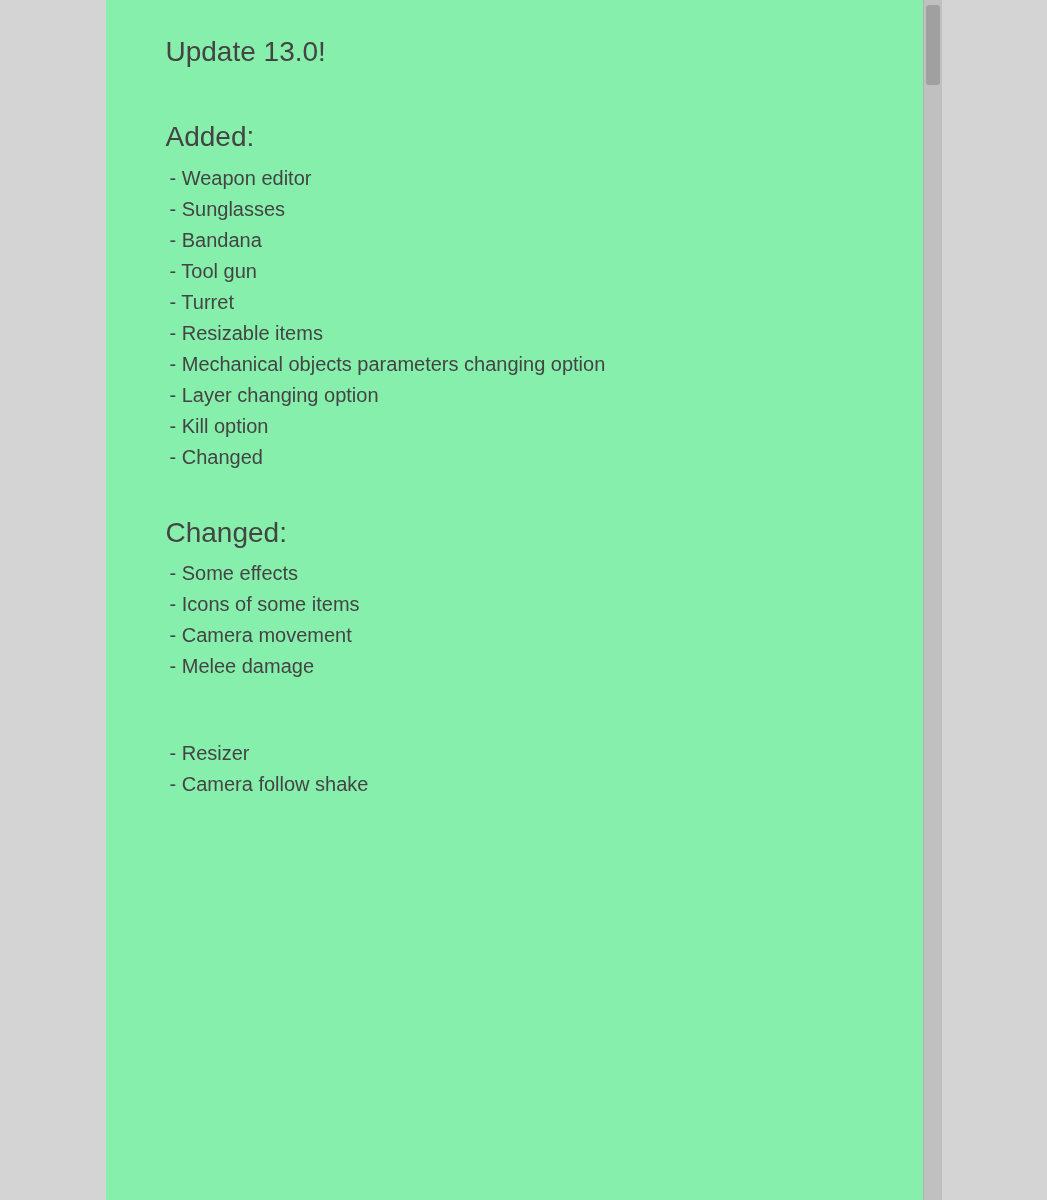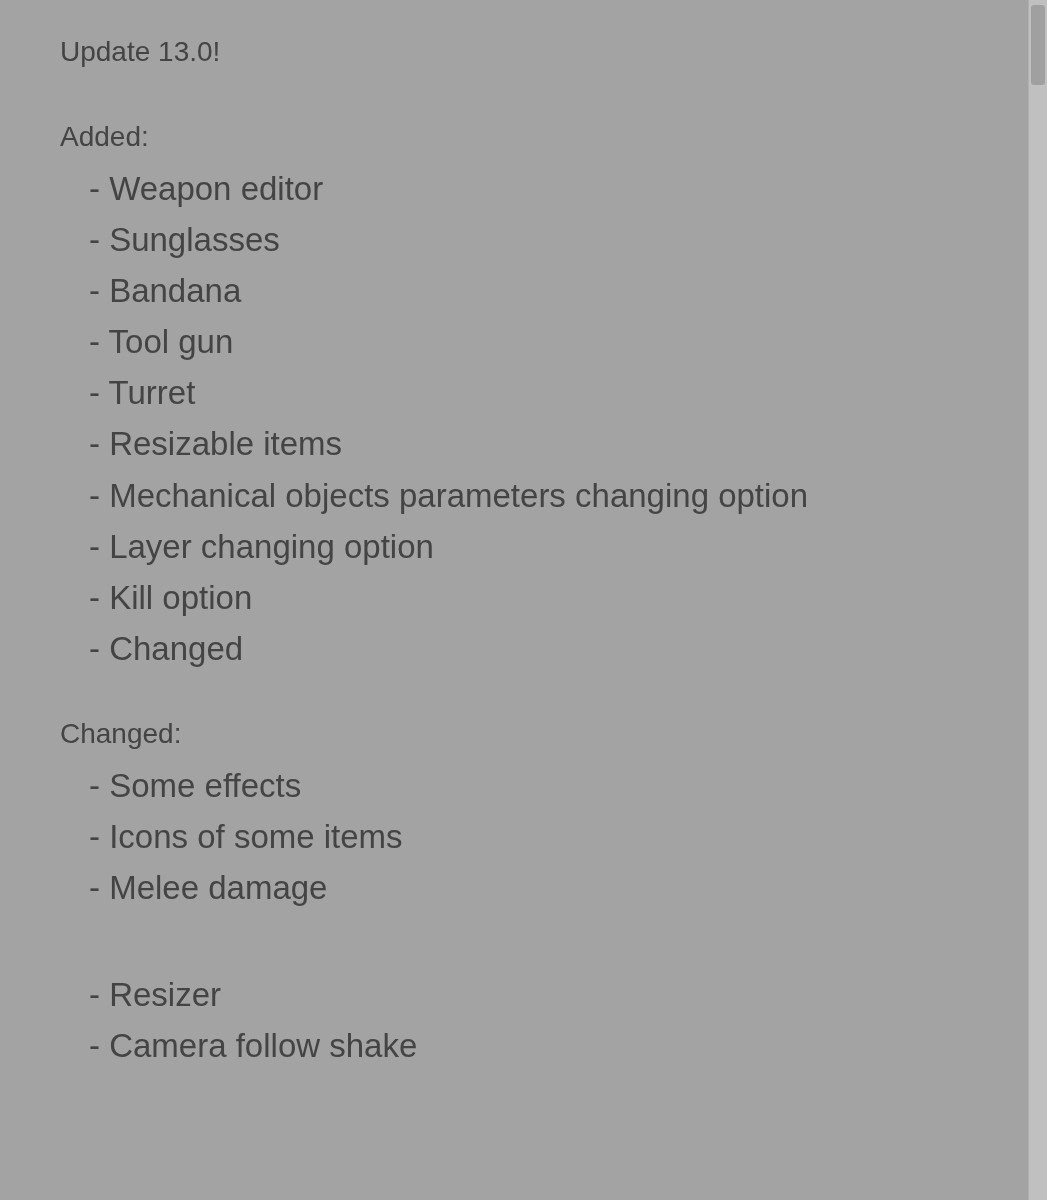--- a/index.html
+++ b/index.html
@@ -11,23 +11,23 @@
     body {
       width: 1047px;
       min-height: 1200px;
       background-color: #d4d4d4;
       font-family: 'Arial', sans-serif;
       display: flex;
       justify-content: center;
     }
 
     .page-container {
-      width: 1047px;
+      width: 836px;
       min-height: 1200px;
-      background-color: #a3a3a3;
+      background-color: #86efac;
       padding: 30px 60px 40px 60px;
       position: relative;
     }
 
     
     .page-container::after {
       content: '';
       position: absolute;
       right: 0;
       top: 0;
@@ -61,24 +61,23 @@
       font-weight: normal;
       margin-top: 10px;
       margin-bottom: 4px;
     }
 
     .section-title:first-child {
       margin-top: 0;
     }
 
     .item-line {
-      font-size: 33px;
+      font-size: 20px;
       color: #444444;
       padding-left: 4px;
-      margin-left: 25px;
     }
 
     .spacer {
       height: 28px;
     }
   </style>
 </head>
 <body>
 
 <div class="page-container">
@@ -98,20 +97,21 @@
     <div class="item-line">- Mechanical objects parameters changing option</div>
     <div class="item-line">- Layer changing option</div>
     <div class="item-line">- Kill option</div>
     <div class="item-line">- Changed</div>
 
     <div class="spacer"></div>
 
     <div class="section-title">Changed:</div>
     <div class="item-line">- Some effects</div>
     <div class="item-line">- Icons of some items</div>
+    <div class="item-line">- Camera movement</div>
     <div class="item-line">- Melee damage</div>
 
     <div class="spacer"></div>
 
 
     <div class="spacer"></div>
 
     <div class="item-line">- Resizer</div>
     <div class="item-line">- Camera follow shake</div>
 

